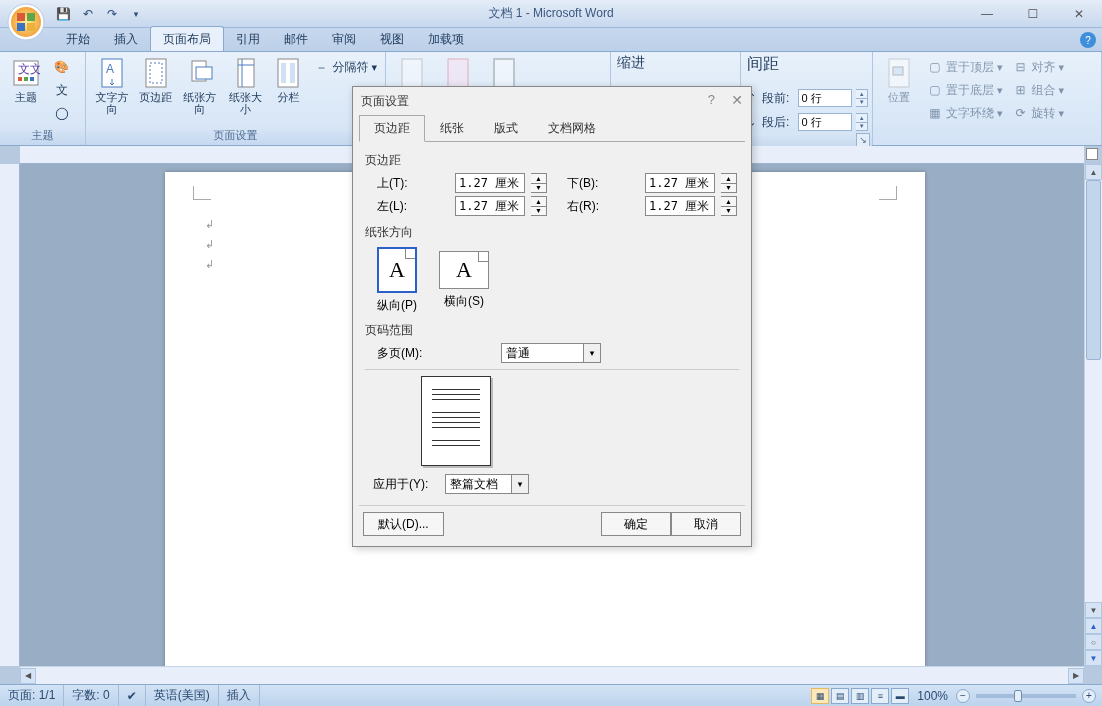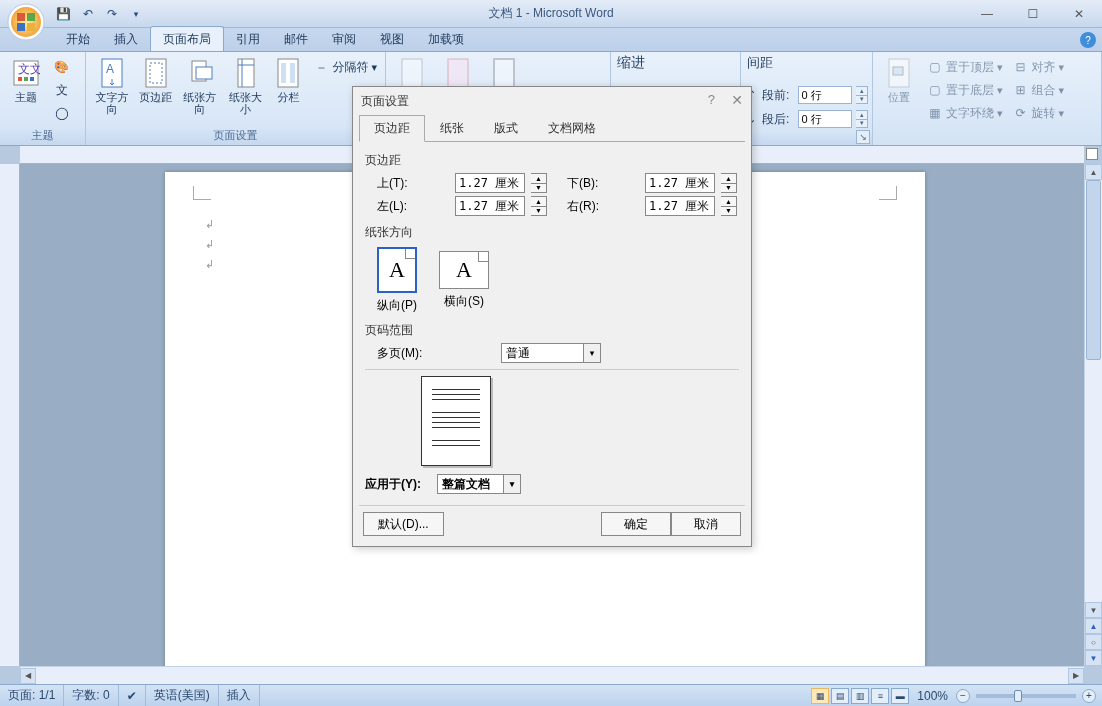--- a/index.html
+++ b/index.html
@@ -264,21 +264,21 @@
 
   <div class="ribbon-group" style="width:130px;">
     <div class="group-body" style="flex-direction:column;align-items:stretch;">
       <span style="font-size:14px;color:#1e395b;padding:0 2px;">缩进</span>
     </div>
     <div class="group-label">&nbsp;</div>
   </div>
 
   <div class="ribbon-group" style="width:132px;">
     <div class="group-body" style="flex-direction:column;align-items:stretch;">
-      <span style="font-size:13px;color:#1e395b;padding:0 2px;">间距</span>
+      <span style="font-size:16px;color:#1e395b;padding:0 2px;">间距</span>
       <div class="spin-row" style="margin-top:10px;">
         <span class="ico">⇡</span>
         <span class="spin-lbl">段前:</span>
         <input class="spin-input" value="0 行" style="">
         <div class="spin-btns">
             <div class="spin-up">▲</div>
             <div class="spin-dn">▼</div>
           </div>
       </div>
       <div class="spin-row">
@@ -453,21 +453,21 @@
       <div style="height:8px;"></div>
       <div class="preview-line"></div>
         <div class="preview-line"></div>
         <div class="preview-line"></div>
         <div class="preview-line"></div>
       <div style="height:8px;"></div>
       <div class="preview-line"></div>
         <div class="preview-line"></div>
     </div>
 
-    <div class="field-row" style="margin-left:0;font-weight:bold;">
+    <div class="field-row" style="margin-left:8px;">
       <span style="width:66px;">应用于(Y):</span>
       <div class="dselect" style="width:84px;">
           <span>整篇文档</span>
         </div>
     </div>
   </div>
   <hr class="sep" style="margin:0 6px;">
   <div class="dlg-foot">
     <div class="dlg-btn">
         <span>默认(D)...</span>

